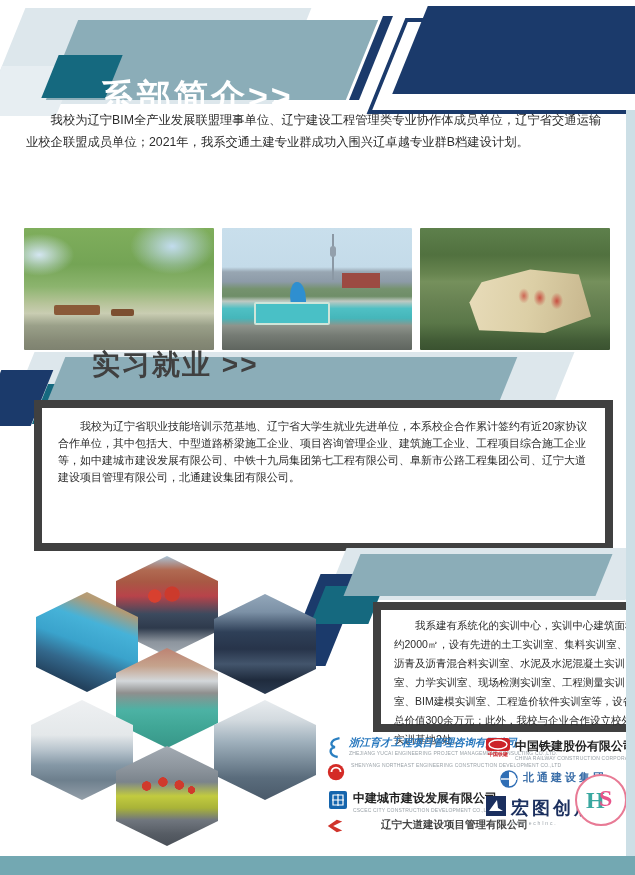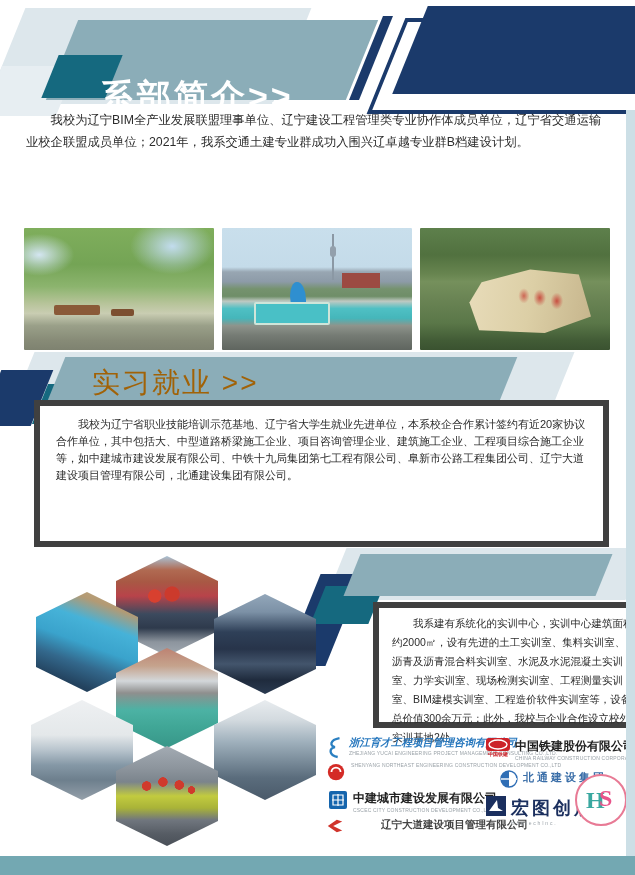--- a/index.html
+++ b/index.html
@@ -43,28 +43,28 @@
       radial-gradient(ellipse 9px 12px at 58% 45%, rgba(198,58,48,.85), transparent 70%),
       radial-gradient(ellipse 9px 12px at 72% 50%, rgba(198,58,48,.85), transparent 70%),
       radial-gradient(ellipse 8px 11px at 45% 42%, rgba(198,58,48,.7), transparent 70%),
       linear-gradient(100deg,#e8dcba 0%,#dccfa6 50%,#c6b58c 100%);
     clip-path:polygon(10% 20%,50% 0,90% 8%,100% 74%,62% 100%,8% 96%,0 52%);}
   
   .light-back-emp{left:24px;top:352px;width:540px;height:52px;background:#dde7ec;}
   .navy-wedge-emp{left:-10px;top:370px;width:52px;height:56px;}
   .dark-accent-emp{left:40px;top:384px;width:66px;height:40px;background:#15697f;}
   .teal-main-emp{left:56px;top:357px;width:452px;height:46px;background:#8badb8;}
-  .emp-title{left:92px;top:364px;font-size:28px;font-weight:normal;color:#a16207;letter-spacing:2px;}
+  .emp-title{left:92px;top:346px;font-size:28px;font-weight:bold;color:#404040;letter-spacing:2px;}
   .light-back-trn{left:336px;top:548px;width:300px;height:52px;background:#dde7ec;}
   .navy-wedge-trn{left:302px;top:574px;width:42px;height:92px;}
   .dark-accent-trn{left:318px;top:586px;width:58px;height:38px;background:#15697f;}
   .teal-main-trn{left:352px;top:554px;width:252px;height:42px;background:#8badb8;}
   .trn-title{left:390px;top:559px;font-size:27px;font-weight:bold;color:#fff;letter-spacing:2px;}
   
-  .boxed{border:6px solid #404040;background:#fff;color:#2c2c2c;}
+  .boxed{border:8px solid #404040;background:#fff;color:#2c2c2c;}
   .emp-box{left:34px;top:400px;width:531px;height:115px;padding:10px 16px;font-size:11px;line-height:17px;}
   .trn-box{left:326px;top:602px;width:242px;height:102px;padding:6px 13px;font-size:10.5px;line-height:19px;margin-left:47px;}
   
   .hex{position:absolute;width:102px;height:100px;
        clip-path:polygon(50% 0,100% 25%,100% 75%,50% 100%,0 75%,0 25%);}
   .hex1{left:116px;top:556px;background:
     radial-gradient(circle 7px at 38% 40%, #d8402f 90%, transparent 100%),
     radial-gradient(circle 8px at 55% 38%, #cc3a2c 90%, transparent 100%),
     linear-gradient(180deg,#a9c3d6 0%,#b06a52 14%,#a85844 26%,#b8434a 40%,#3c4a5e 58%,#2e3a4c 72%,#8d959e 86%,#a2a9b1 100%);}
   .hex2{left:36px;top:592px;background:

